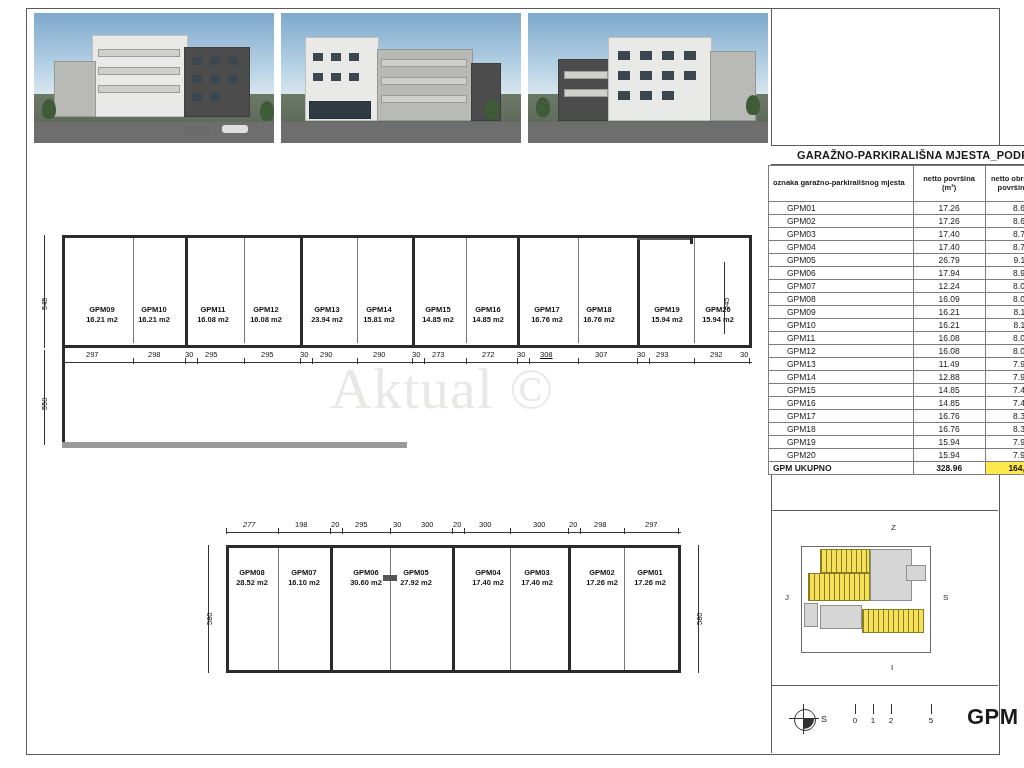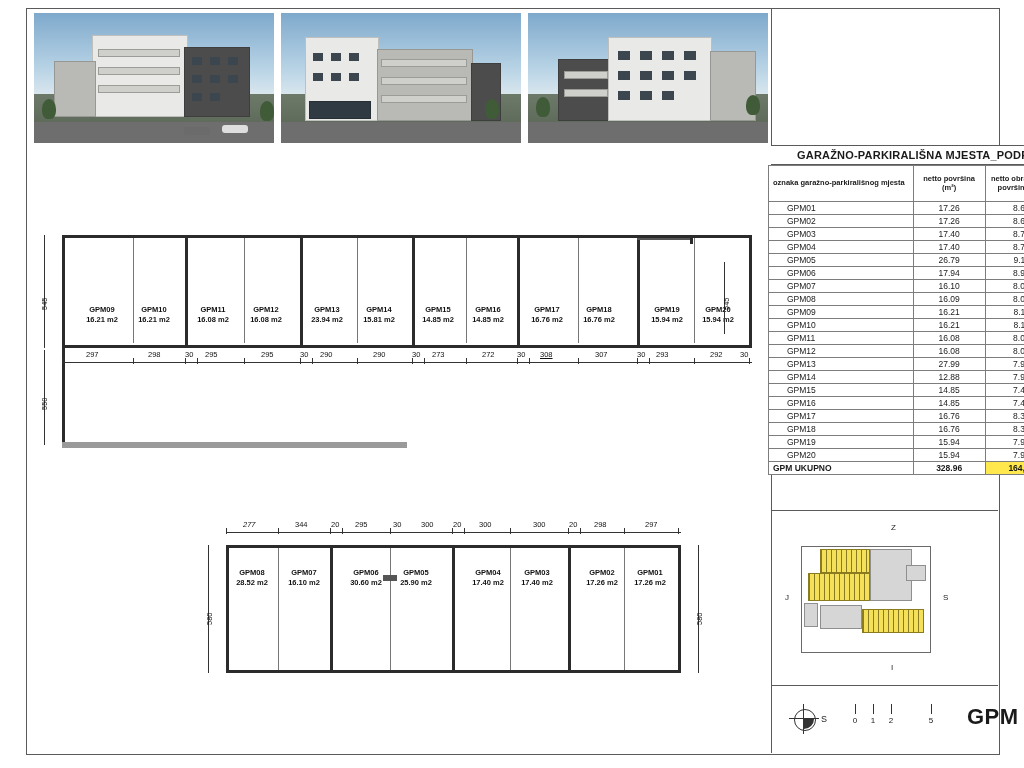--- a/index.html
+++ b/index.html
@@ -343,20 +343,21 @@
       <div class="win" style="left:90px;top:78px;width:12px;height:9px;"></div>
       <div class="win" style="left:112px;top:78px;width:12px;height:9px;"></div>
       <div class="win" style="left:134px;top:78px;width:12px;height:9px;"></div>
       <div class="tree" style="left:8px;top:84px;"></div>
       <div class="tree" style="left:218px;top:82px;"></div>
     </div>
   </div>
 
   <div class="plan">
 
+    <div class="watermark">Aktual ©</div>
 
     <div class="wall hwall" style="left:62px;top:235px;width:690px;"></div>
     <div class="wall hwall" style="left:62px;top:345px;width:690px;"></div>
     <div class="wall vwall" style="left:62px;top:235px;height:113px;"></div>
     <div class="wall vwall" style="left:749px;top:235px;height:113px;"></div>
 
     <div class="wall vwall" style="left:62px;top:235px;height:210px;"></div>
     <div class="wall hwall" style="left:62px;top:442px;width:345px;height:6px;background:#9a9a9a;"></div>
 
     <div class="wall vwall" style="left:185px;top:235px;height:110px;"></div>
@@ -489,21 +490,21 @@
     <div class="stall-label" style="left:280px;top:568px;width:48px;">
       <span>GPM07</span><br>
       <span>16.10 m2</span>
     </div>
     <div class="stall-label" style="left:342px;top:568px;width:48px;">
       <span>GPM06</span><br>
       <span>30.60 m2</span>
     </div>
     <div class="stall-label" style="left:392px;top:568px;width:48px;">
       <span>GPM05</span><br>
-      <span>25.90 m2</span>
+      <span>27.92 m2</span>
     </div>
     <div class="stall-label" style="left:464px;top:568px;width:48px;">
       <span>GPM04</span><br>
       <span>17.40 m2</span>
     </div>
     <div class="stall-label" style="left:513px;top:568px;width:48px;">
       <span>GPM03</span><br>
       <span>17.40 m2</span>
     </div>
     <div class="stall-label" style="left:578px;top:568px;width:48px;">
@@ -523,21 +524,21 @@
     <div class="tick" style="left:390px;top:528px;"></div>
     <div class="tick" style="left:452px;top:528px;"></div>
     <div class="tick" style="left:464px;top:528px;"></div>
     <div class="tick" style="left:510px;top:528px;"></div>
     <div class="tick" style="left:568px;top:528px;"></div>
     <div class="tick" style="left:580px;top:528px;"></div>
     <div class="tick" style="left:624px;top:528px;"></div>
     <div class="tick" style="left:678px;top:528px;"></div>
 
     <div class="dim" style="left:243px;top:520px;font-style:italic;">277</div>
-    <div class="dim" style="left:295px;top:520px;">344</div>
+    <div class="dim" style="left:295px;top:520px;">198</div>
     <div class="dim" style="left:331px;top:520px;">20</div>
     <div class="dim" style="left:355px;top:520px;">295</div>
     <div class="dim" style="left:393px;top:520px;">30</div>
     <div class="dim" style="left:421px;top:520px;">300</div>
     <div class="dim" style="left:453px;top:520px;">20</div>
     <div class="dim" style="left:479px;top:520px;">300</div>
     <div class="dim" style="left:533px;top:520px;">300</div>
     <div class="dim" style="left:569px;top:520px;">20</div>
     <div class="dim" style="left:594px;top:520px;">298</div>
     <div class="dim" style="left:645px;top:520px;">297</div>
@@ -584,21 +585,21 @@
           <td class="num">26.79</td>
           <td class="num">9.11</td>
         </tr>
       <tr>
           <td class="name">GPM06</td>
           <td class="num">17.94</td>
           <td class="num">8.97</td>
         </tr>
       <tr>
           <td class="name">GPM07</td>
-          <td class="num">16.10</td>
+          <td class="num">12.24</td>
           <td class="num">8.05</td>
         </tr>
       <tr>
           <td class="name">GPM08</td>
           <td class="num">16.09</td>
           <td class="num">8.05</td>
         </tr>
       <tr>
           <td class="name">GPM09</td>
           <td class="num">16.21</td>
@@ -614,21 +615,21 @@
           <td class="num">16.08</td>
           <td class="num">8.04</td>
         </tr>
       <tr>
           <td class="name">GPM12</td>
           <td class="num">16.08</td>
           <td class="num">8.04</td>
         </tr>
       <tr>
           <td class="name">GPM13</td>
-          <td class="num">27.99</td>
+          <td class="num">11.49</td>
           <td class="num">7.90</td>
         </tr>
       <tr>
           <td class="name">GPM14</td>
           <td class="num">12.88</td>
           <td class="num">7.91</td>
         </tr>
       <tr>
           <td class="name">GPM15</td>
           <td class="num">14.85</td>

